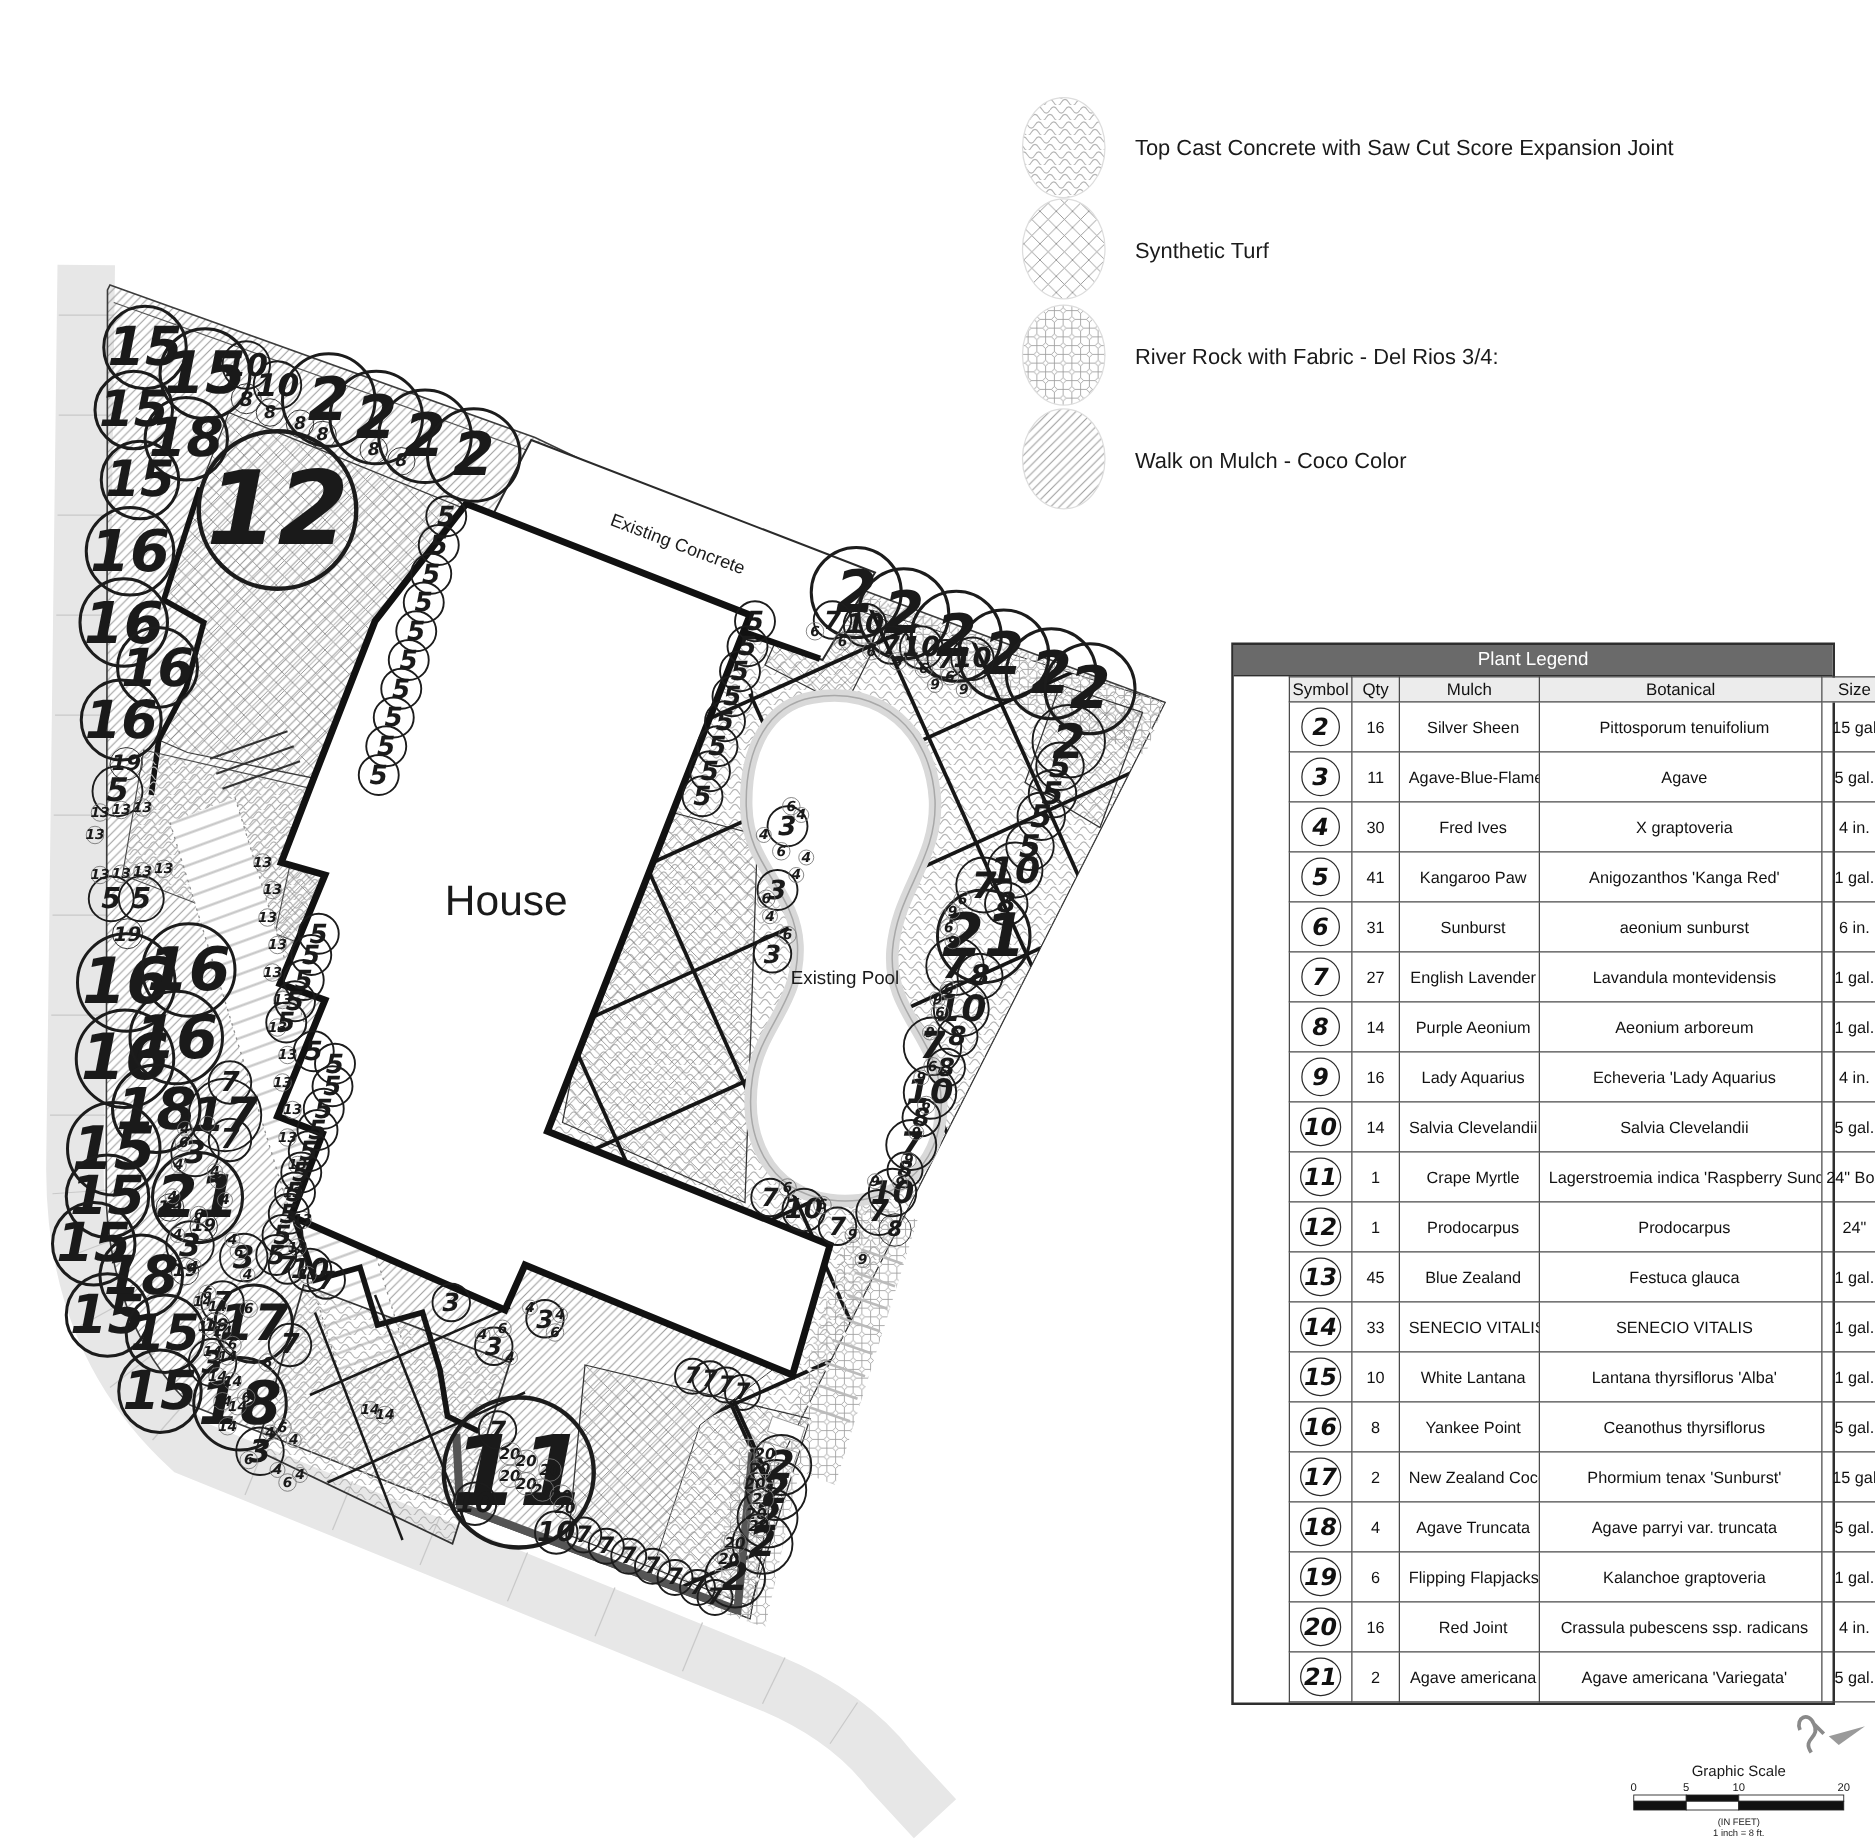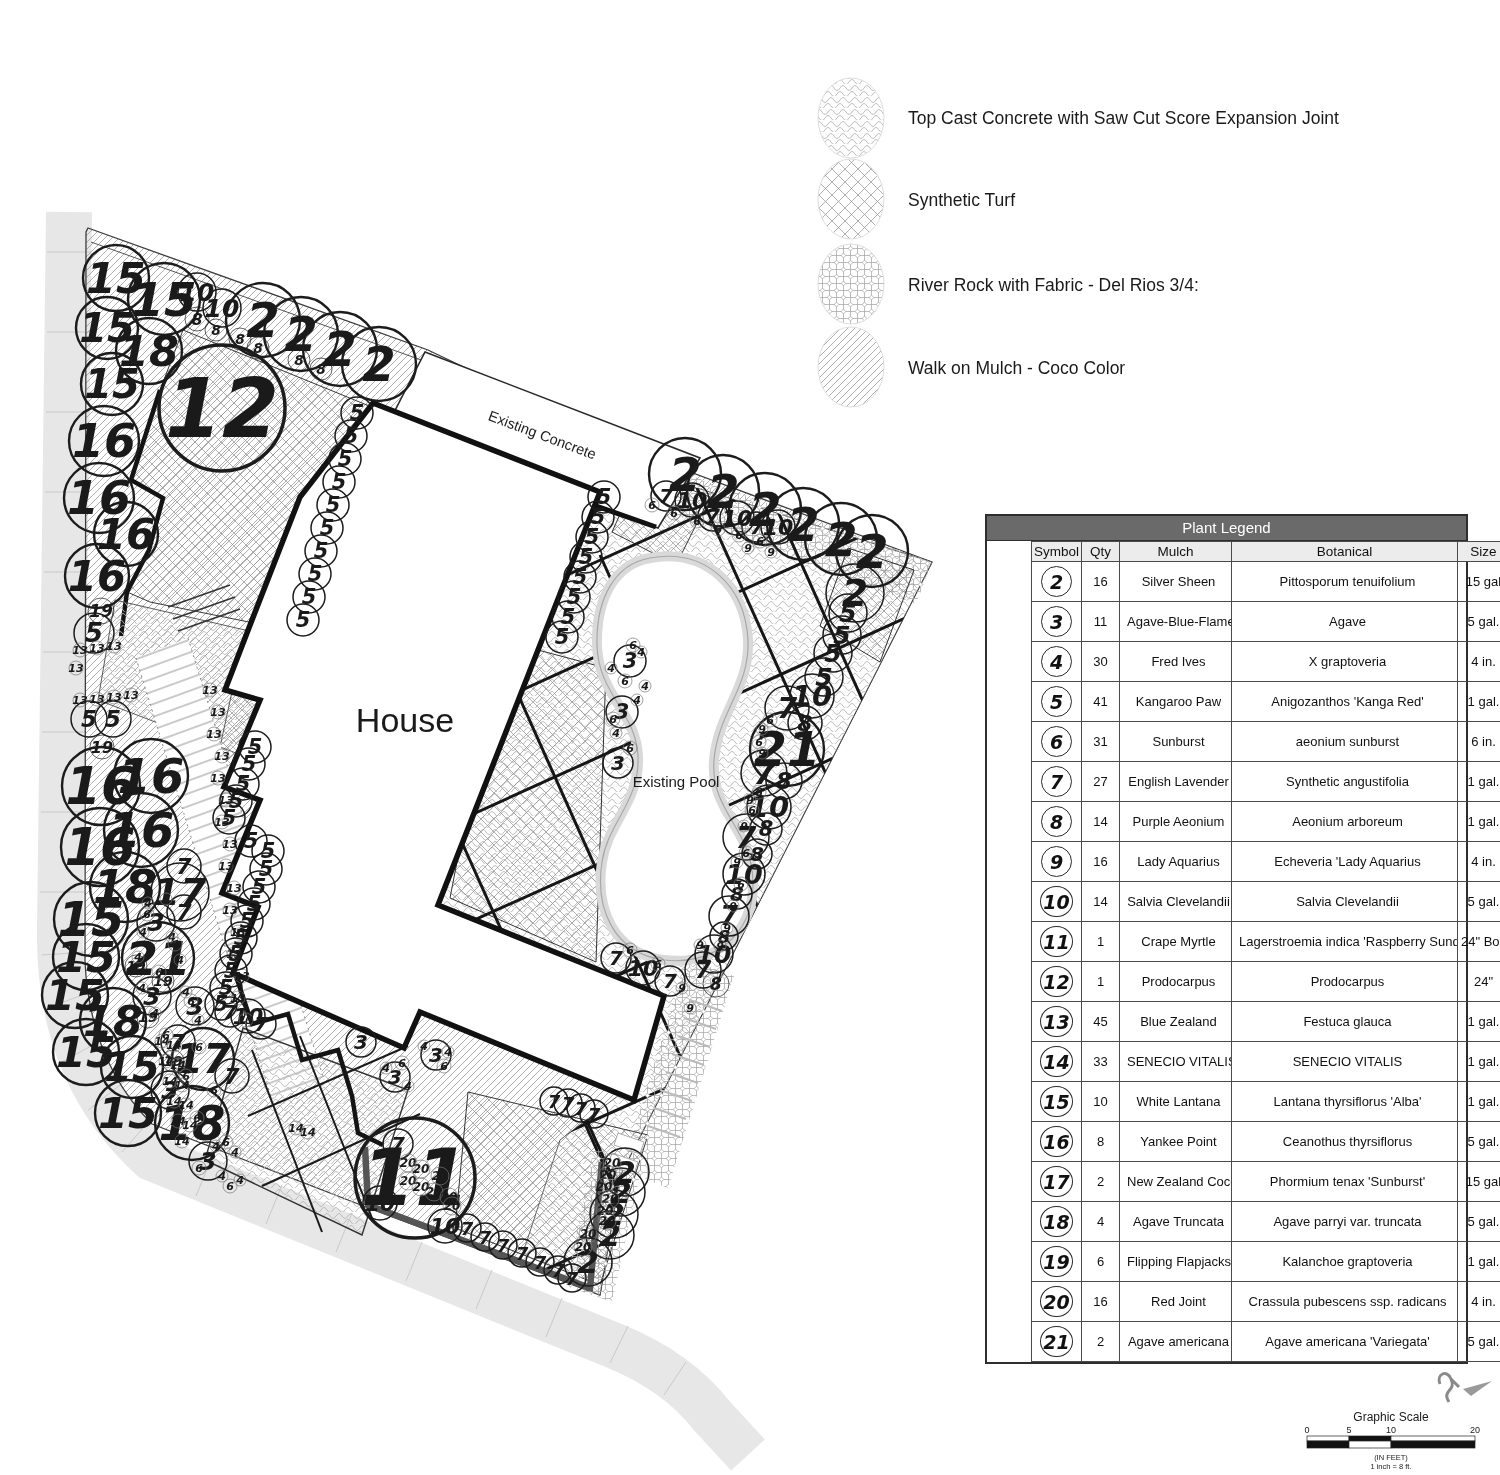--- a/index.html
+++ b/index.html
@@ -1393,21 +1393,21 @@
             <td class="c-sym"><span class="sym">6</span></td>
             <td class="c-qty">31</td>
             <td class="c-common">Sunburst</td>
             <td class="c-bot">aeonium sunburst</td>
             <td class="c-size">6 in.</td>
           </tr>
           <tr>
             <td class="c-sym"><span class="sym">7</span></td>
             <td class="c-qty">27</td>
             <td class="c-common">English Lavender</td>
-            <td class="c-bot">Synthetic angustifolia</td>
+            <td class="c-bot">Lavandula montevidensis</td>
             <td class="c-size">1 gal.</td>
           </tr>
           <tr>
             <td class="c-sym"><span class="sym">8</span></td>
             <td class="c-qty">14</td>
             <td class="c-common">Purple Aeonium</td>
             <td class="c-bot">Aeonium arboreum</td>
             <td class="c-size">1 gal.</td>
           </tr>
           <tr>

